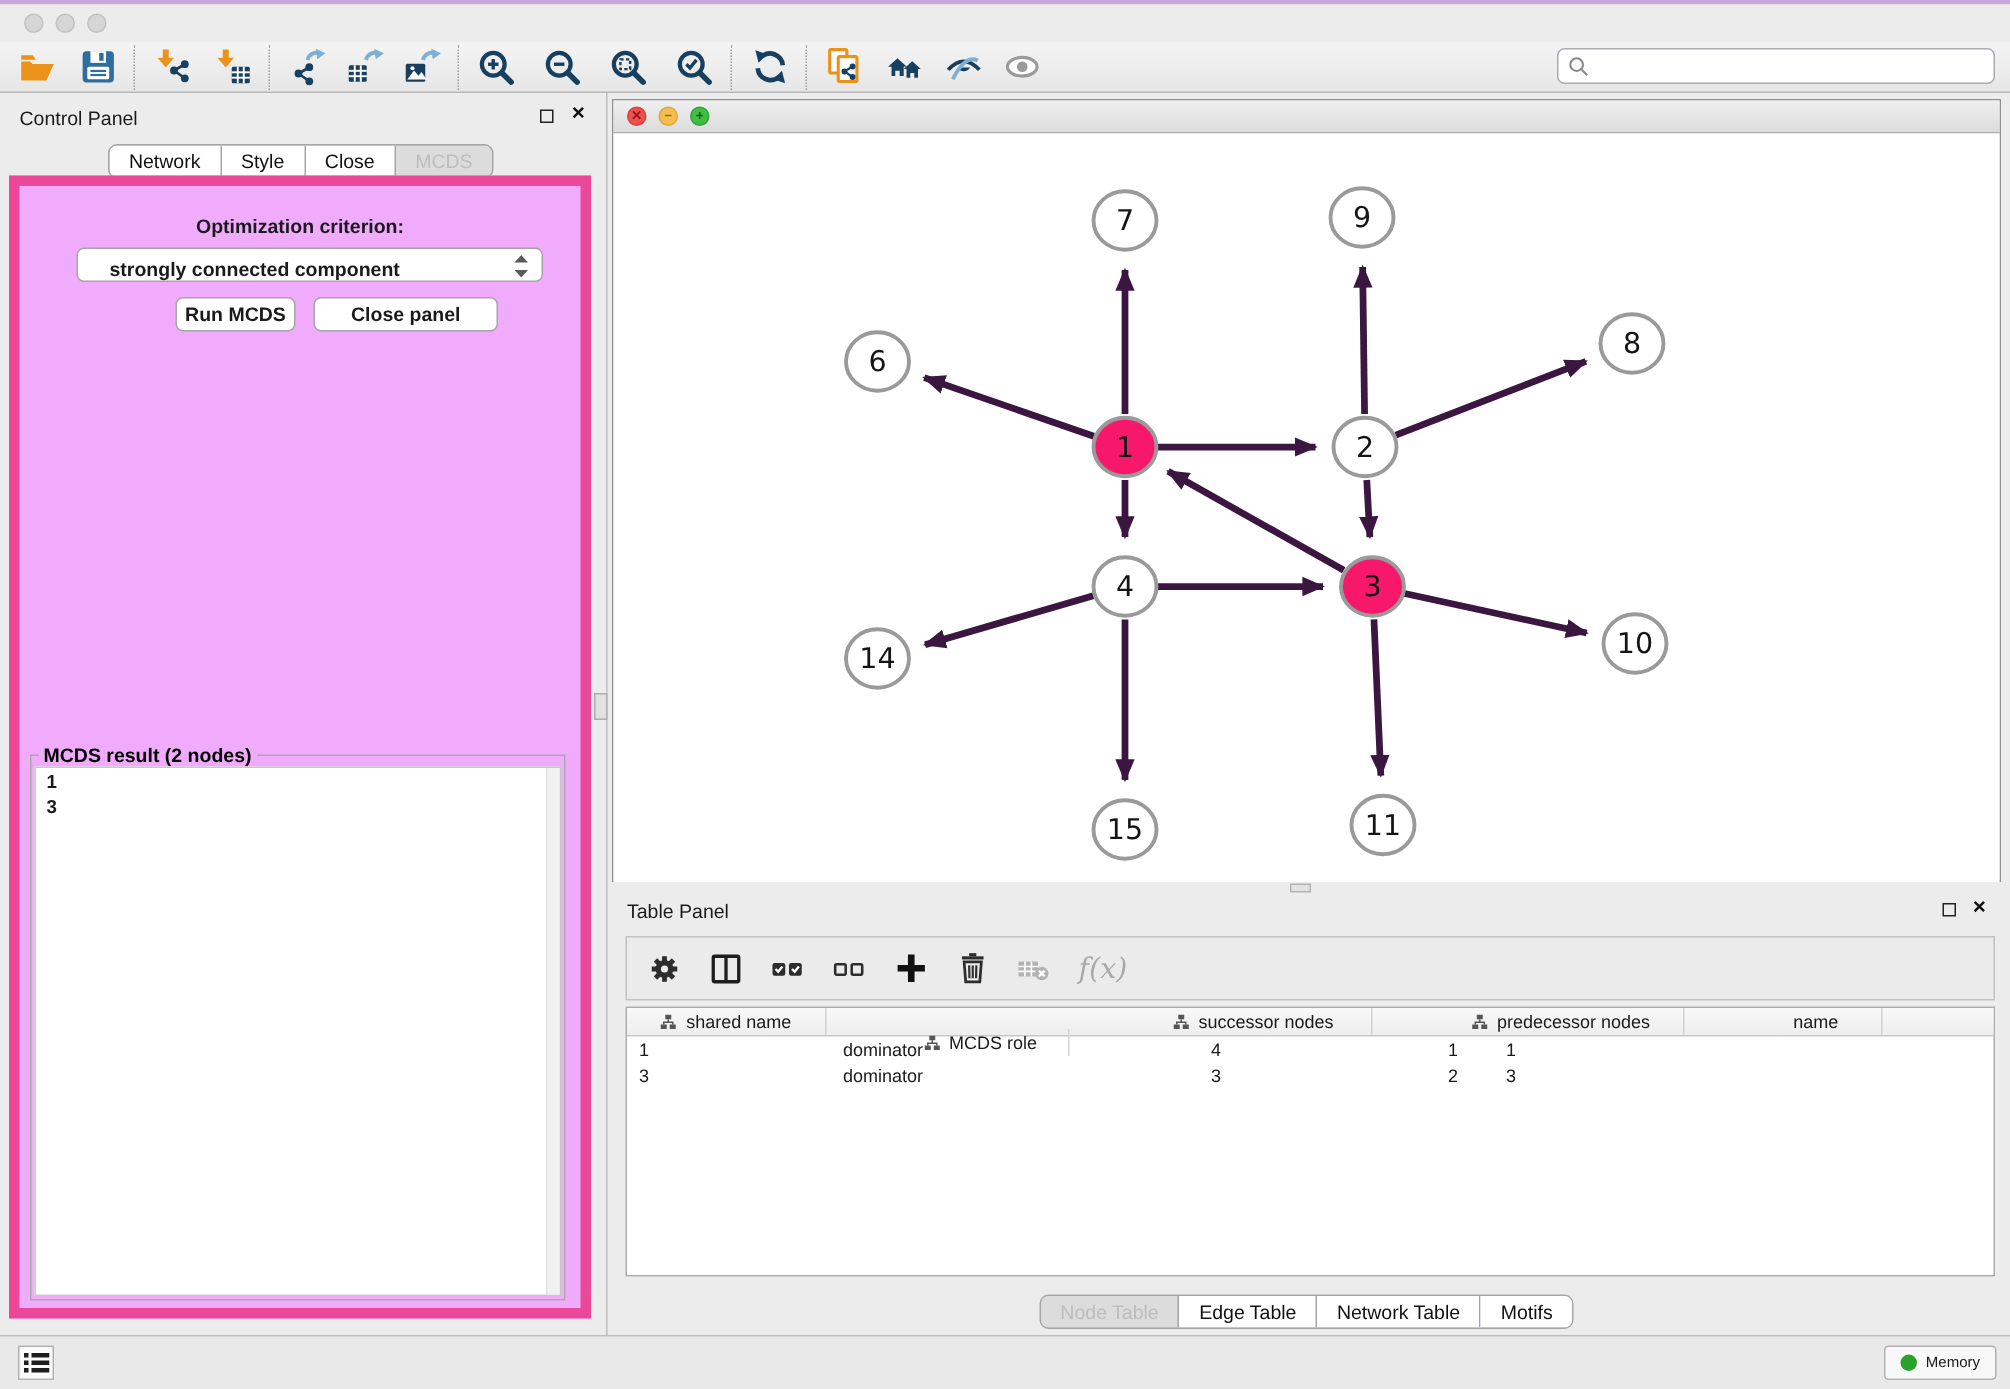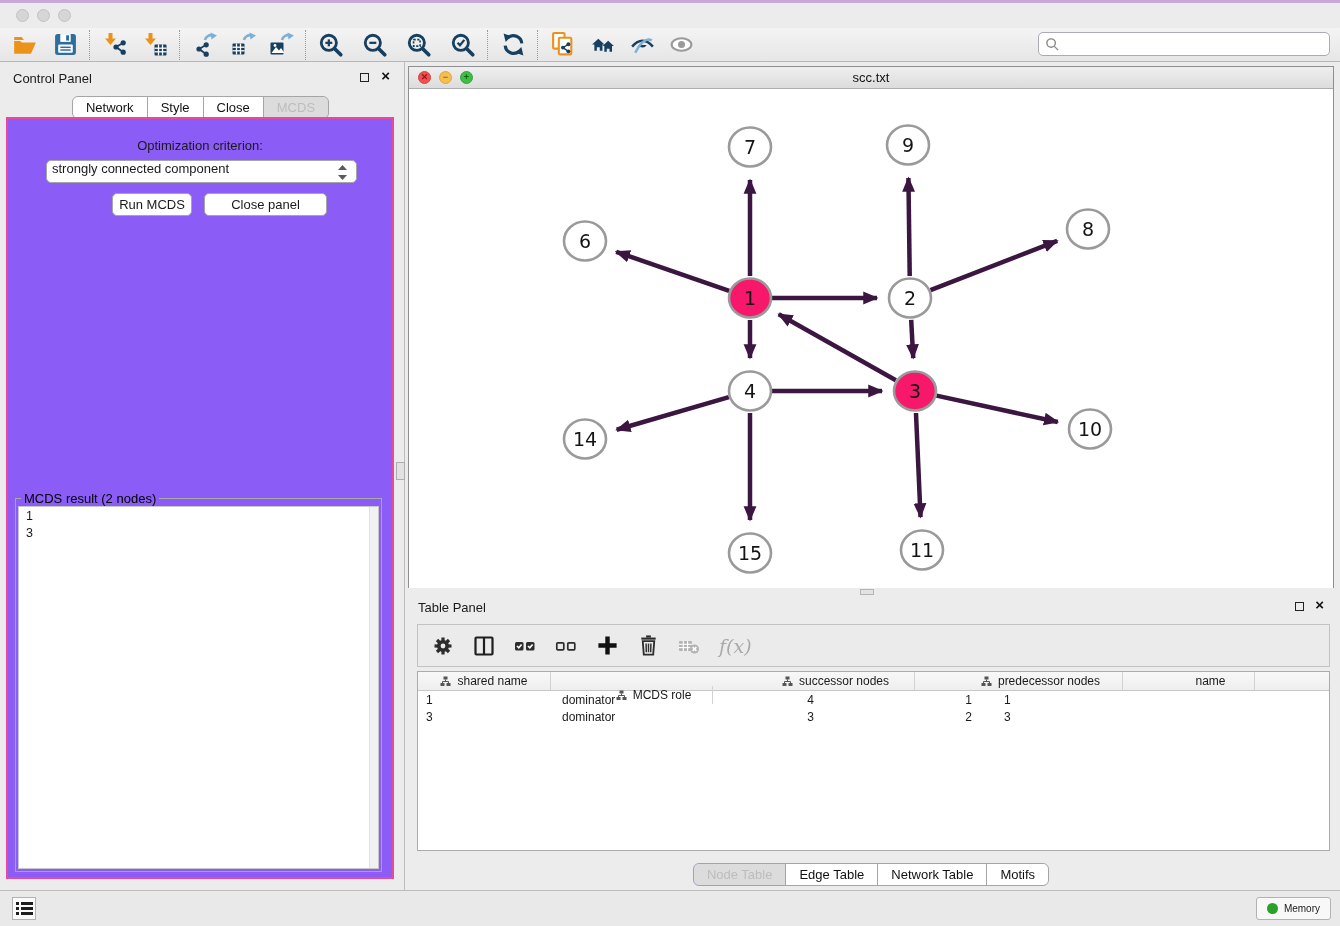--- a/index.html
+++ b/index.html
@@ -33,25 +33,25 @@
   .control-panel{position:absolute;left:0;top:62px;width:401px;height:828px;}
   .cp-header{position:absolute;left:0;top:8px;width:100%;height:20px;}
   .panel-title{position:absolute;left:13px;top:1px;font-size:13px;color:#1a1a1a;}
   .win-float{position:absolute;width:9px;height:9px;border:1.5px solid #222;box-sizing:border-box;top:3px;}
   .win-close{position:absolute;top:-3px;font-size:15px;font-weight:bold;color:#111;line-height:18px;}
   .cp-tabs{position:absolute;left:0;top:34px;width:100%;display:flex;justify-content:center;}
   .tabgroup{display:inline-flex;border:1px solid #A5A5A5;border-radius:6px;overflow:hidden;background:#c4b5fd;}
   .tab{padding:3px 13px;font-size:13px;background:#fff;color:#111;border-right:1px solid #A5A5A5;cursor:default;}
   .tab:last-child{border-right:none;}
   .tab.selected{background:#DCDCDC;color:#BDBDBD;text-align:center;}
-  .cp-box{position:absolute;left:6px;right:7px;top:55px;bottom:11px;background:#8b5cf6;
-          border:2px solid #ec4899;box-sizing:border-box;}
+  .cp-box{position:absolute;left:6px;right:7px;top:55px;bottom:11px;background:#f0abfc;
+          border:7px solid #ec4899;box-sizing:border-box;font-weight:bold;}
   .opt-label{position:absolute;left:0;top:19px;width:100%;text-align:center;font-size:13px;}
   .opt-select{position:absolute;left:38px;top:41px;width:311px;height:23px;background:#fff;border:1px solid #A6A6A6;
-              border-radius:5px;box-sizing:border-box;display:flex;align-items:flex-start;padding-left:5px;font-size:13px;}
+              border-radius:5px;box-sizing:border-box;display:flex;align-items:flex-end;padding-left:21px;font-size:13px;}
   .stepper{position:absolute;right:9px;top:4px;}
   .btn{position:absolute;height:23px;background:#fff;border:1px solid #A6A6A6;border-radius:5px;box-sizing:border-box;
        font-size:13px;display:flex;align-items:center;justify-content:center;}
   .result-fs{position:absolute;left:7px;right:10px;top:372px;bottom:5px;border:1px solid #A9A9A9;margin:0;padding:0 2px 2px 2px;}
   .result-fs legend{font-size:13px;padding:0 3px;margin-left:3px;color:#000;}
   .result-area{position:relative;width:100%;height:100%;background:#fff;border:1px solid #C8C8C8;box-sizing:border-box;
                font-size:12.5px;line-height:17px;padding:1px 0 0 7px;}
   .result-scroll{position:absolute;right:0;top:0;bottom:0;width:8px;background:#F1F1F1;border-left:1px solid #E2E2E2;}
 
   
@@ -307,21 +307,20 @@
   <div class="v-divider"></div>
   <div class="v-handle"></div>
 
   <div class="net-window">
     <div class="net-titlebar">
       <div class="net-traffic">
         <div class="ntl red">✕</div>
         <div class="ntl yellow">−</div>
         <div class="ntl green">+</div>
       </div>
-      <div class="net-title">scc.txt</div>
     </div>
     <svg class="net-canvas" id="graph-svg">
       <defs>
         <marker id="arrowhead" viewBox="0 0 10 10" refX="9" refY="5" markerWidth="3.4" markerHeight="3.4" orient="auto-start-reverse">
           <path id="arrow-path" d="M0 0.8 L10 5 L0 9.2 z" fill="#3B1640"></path>
         </marker>
       </defs>
     <line x1="341" y1="187" x2="341" y2="91" stroke="#3B1640" stroke-width="4.5" marker-end="url(#arrowhead)"></line>
         <line x1="320.2058154797033" y1="201.81655443844295" x2="207.19127678044504" y2="162.77516834233555" stroke="#3B1640" stroke-width="4.5" marker-end="url(#arrowhead)"></line>
         <line x1="363" y1="209" x2="468" y2="209" stroke="#3B1640" stroke-width="4.5" marker-end="url(#arrowhead)"></line>

